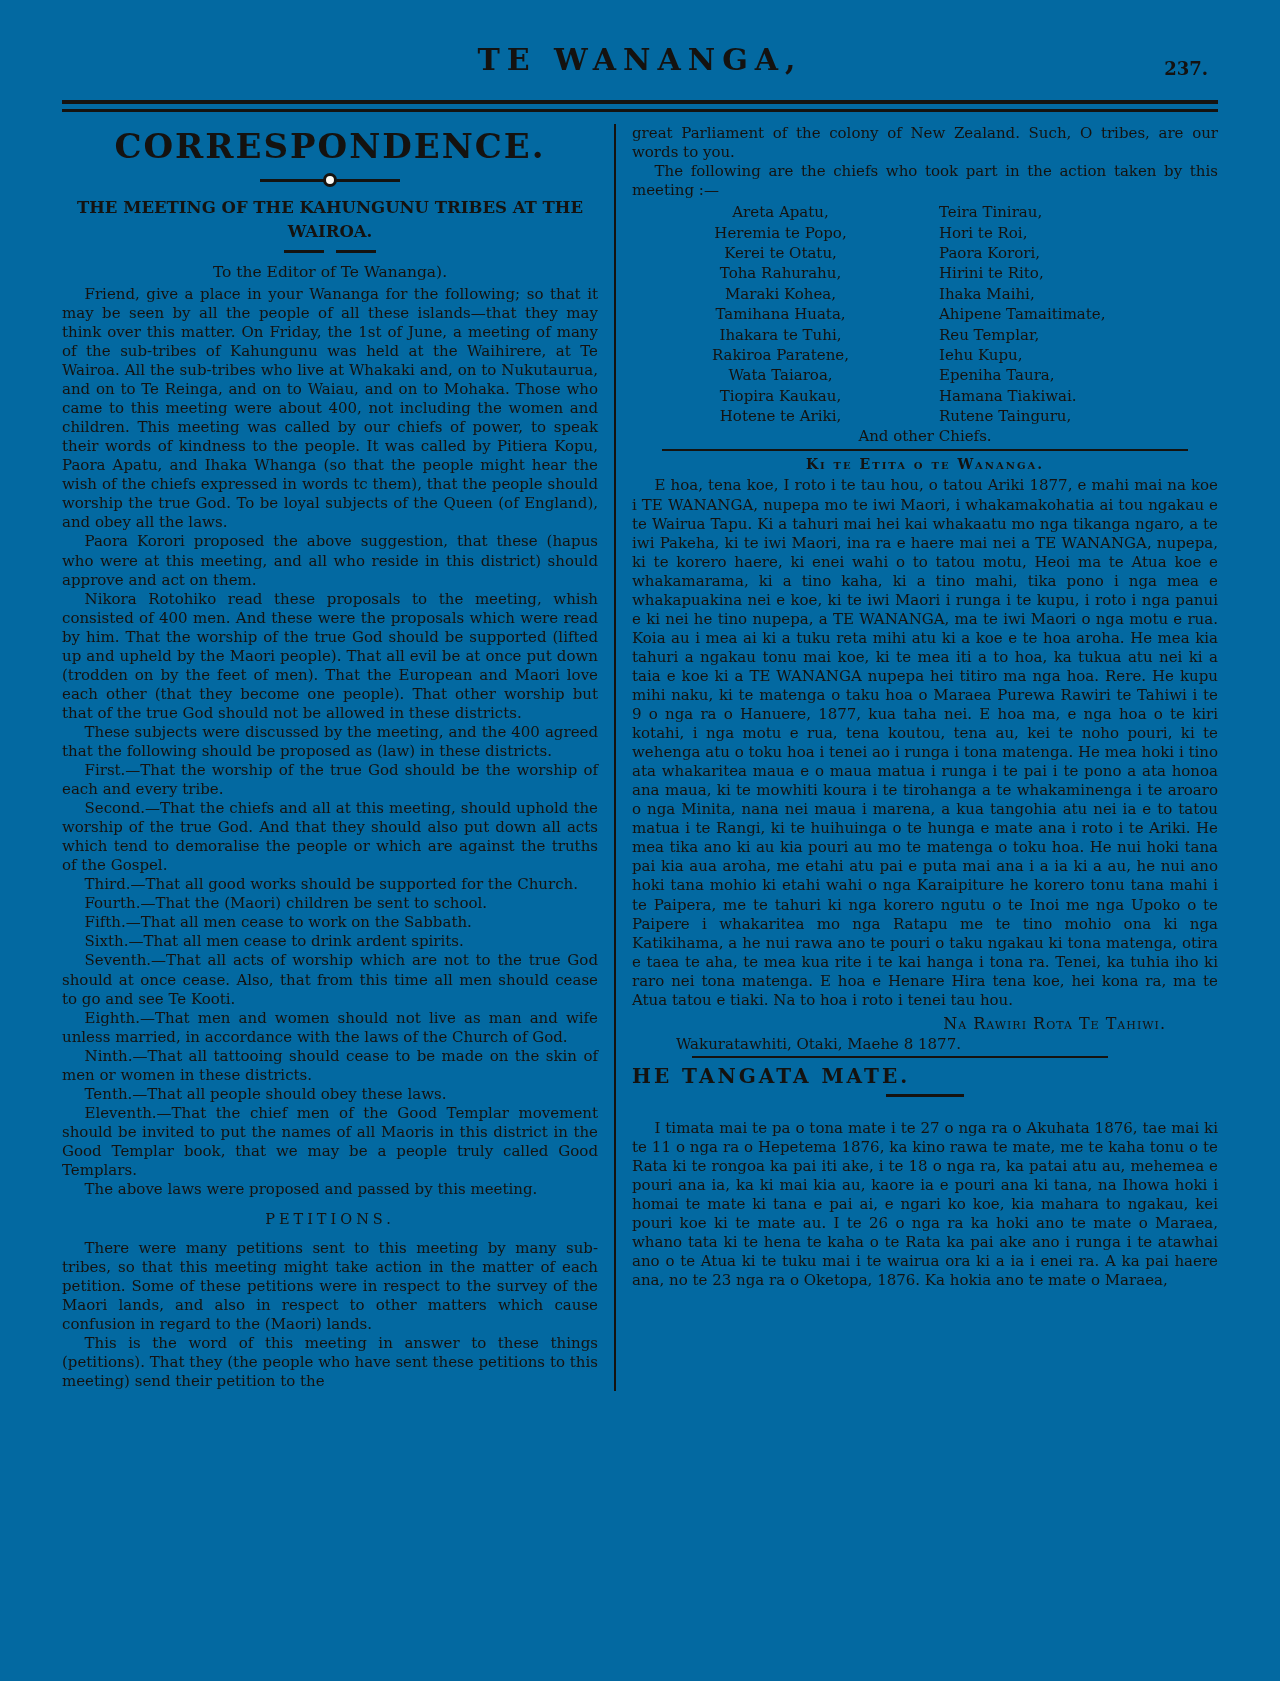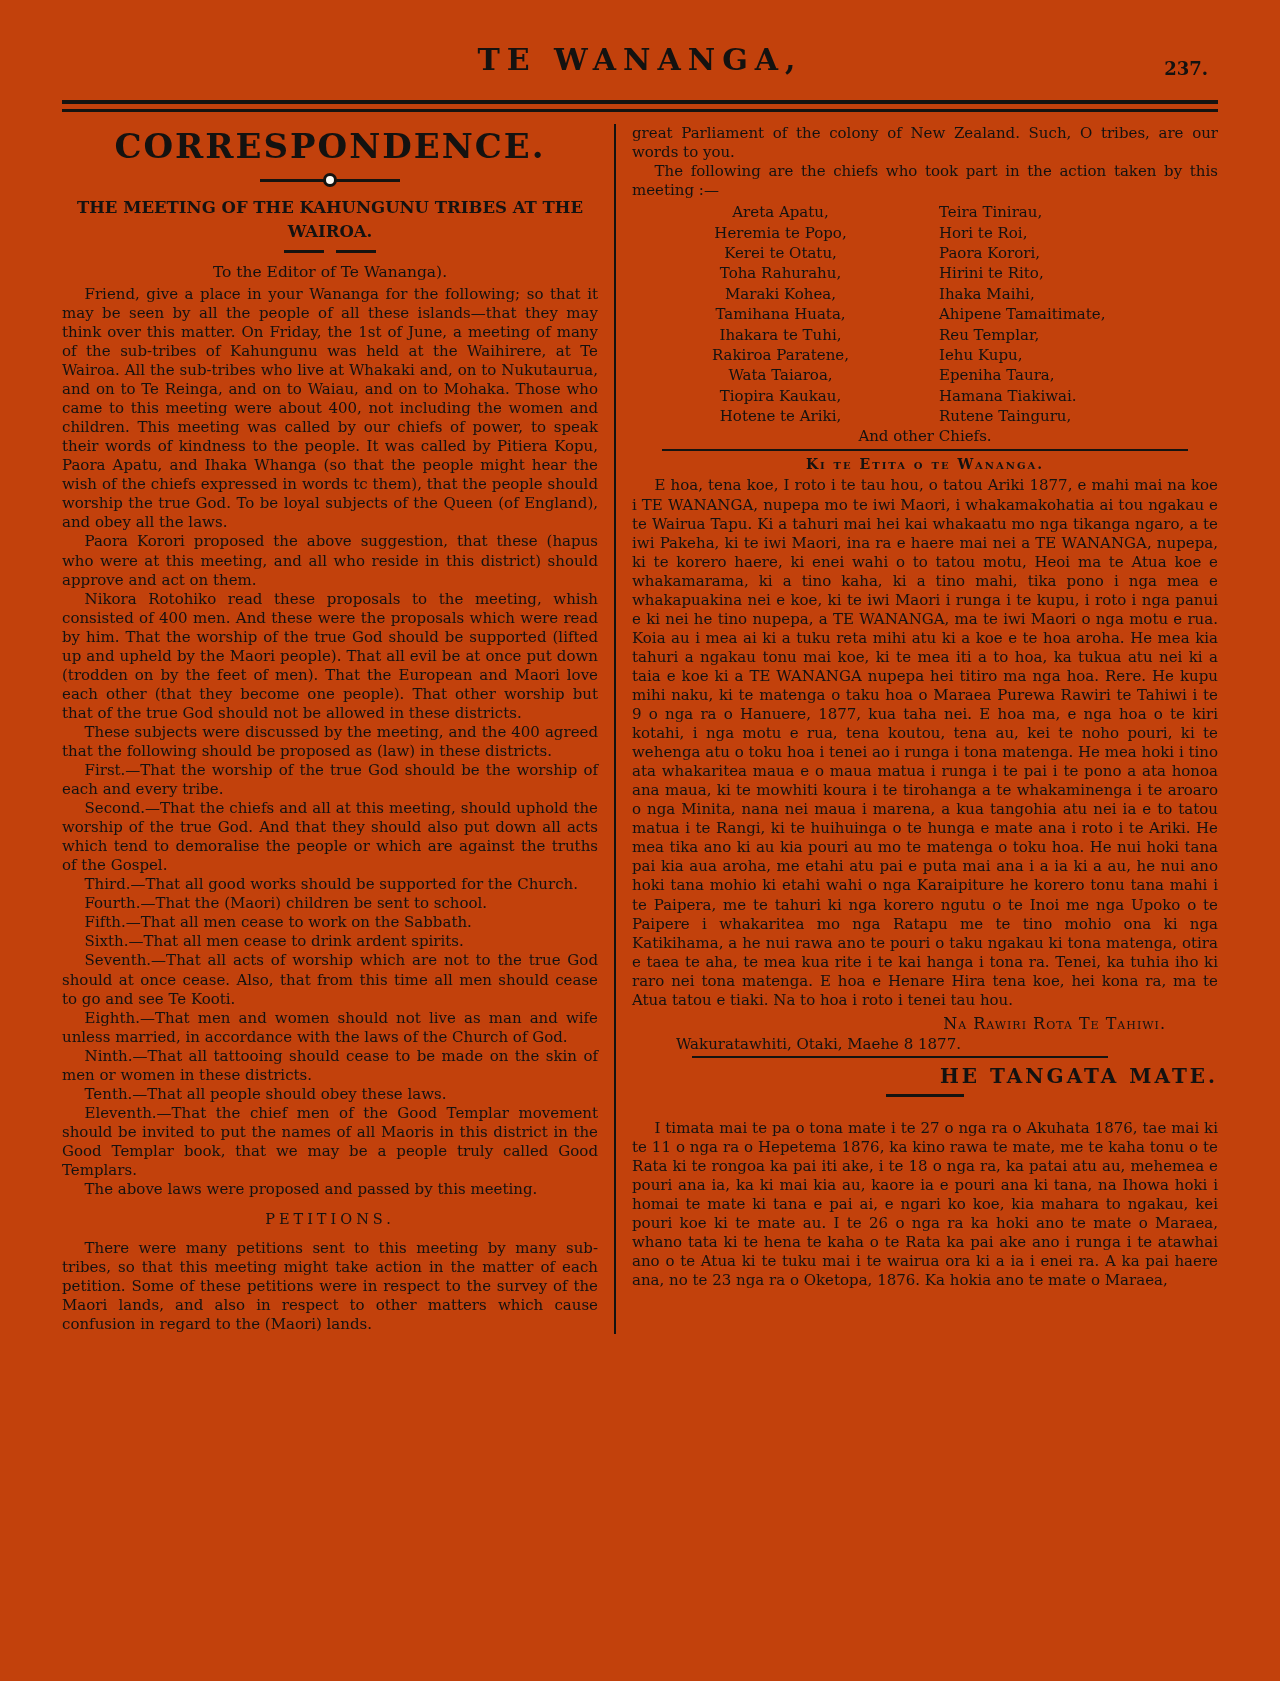--- a/index.html
+++ b/index.html
@@ -1,17 +1,17 @@
 <!DOCTYPE html>
 <html><head>
 <meta charset="utf-8">
 <style>
   html,body{margin:0;padding:0;background:#d8d5cc;}
   .page{
-    width:1280px;height:1681px;background:#c2410c;color:#141210;
+    width:1280px;height:1681px;background:#0369a1;color:#141210;
     font-family:"DejaVu Serif","Liberation Serif",serif;
     position:relative;overflow:hidden;box-sizing:border-box;
   }
   .masthead-row{position:relative;padding-top:42px;text-align:center;height:52px;}
   .masthead{font-size:30px;font-weight:bold;letter-spacing:7px;display:inline-block;}
   .page-number{position:absolute;right:72px;top:58px;font-size:18px;font-weight:bold;}
   .rule{margin:0 62px;background:#151310;}
   .rule-a{height:4px;margin-top:6px;}
   .rule-b{height:3px;margin-top:5px;}
   .columns{display:flex;align-items:stretch;padding:12px 62px 0 62px;}
@@ -33,21 +33,21 @@
   .chiefs{display:flex;margin:2px 0 0 0;}
   .chiefs ul{list-style:none;margin:0;padding:0;font-size:15px;line-height:1.36;}
   .chiefs .c-left{width:50%;padding-left:4px;box-sizing:border-box;text-align:center;}
   .chiefs .c-right{width:50%;padding-left:14px;box-sizing:border-box;}
   .chiefs-footer{text-align:center;font-size:15px;margin:1px 0 4px 0;}
   .thin-rule{height:2px;background:#151310;margin:3px 30px 5px 30px;}
   .letter-heading{font-size:14px;font-weight:bold;font-variant:small-caps;text-align:center;letter-spacing:2px;margin:2px 0 4px 0;}
   .signature{font-variant:small-caps;font-size:16px;text-align:right;padding-right:52px;margin:4px 0 0 0;letter-spacing:1px;}
   .dateline{font-size:15px;margin:2px 0 0 0;padding-left:44px;}
   .rule-under-date{height:2px;background:#151310;margin:3px 110px 6px 60px;}
-  .obit-heading{font-size:20px;font-weight:bold;text-align:right;letter-spacing:3px;margin:4px 0 6px 0;}
+  .obit-heading{font-size:20px;font-weight:bold;text-align:left;letter-spacing:3px;margin:4px 0 6px 0;}
   .short-rule{width:78px;height:3px;background:#151310;margin:0 auto 14px auto;}
   .obit-gap{height:8px;}
 </style>
 </head>
 <body>
 
 <div class="page">
 
   <div class="masthead-row">
     <div class="masthead">TE WANANGA,</div>
@@ -84,20 +84,21 @@
       <p class="body">Sixth.—That all men cease to drink ardent spirits.</p>
       <p class="body">Seventh.—That all acts of worship which are not to the true God should at once cease.  Also, that from this time all men should cease to go and see Te Kooti.</p>
       <p class="body">Eighth.—That men and women should not live as man and wife unless married, in accordance with the laws of the Church of God.</p>
       <p class="body">Ninth.—That all tattooing should cease to be made on the skin of men or women in these districts.</p>
       <p class="body">Tenth.—That all people should obey these laws.</p>
       <p class="body">Eleventh.—That the chief men of the Good Templar movement should be invited to put the names of all Maoris in this district in the Good Templar book, that we may be a people truly called Good Templars.</p>
       <p class="body">The above laws were proposed and passed by this meeting.</p>
 
       <h3 class="petitions-heading">PETITIONS.</h3>
       <p class="body">There were many petitions sent to this meeting by many sub-tribes, so that this meeting might take action in the matter of each petition. Some of these petitions were in respect to the survey of the Maori lands, and also in respect to other matters which cause confusion in regard to the (Maori) lands.</p>
+      <p class="body">This is the word of this meeting in answer to these things (petitions). That they (the people who have sent these petitions to this meeting) send their petition to the</p>
     </div>
 
     <div class="col-divider"></div>
 
     <div class="col col-right">
       <p class="body noindent">great Parliament of the colony of New Zealand.  Such, O tribes, are our words to you.</p>
       <p class="body">The following are the chiefs who took part in the action taken by this meeting :—</p>
 
       <div class="chiefs">
         <ul class="c-left">

